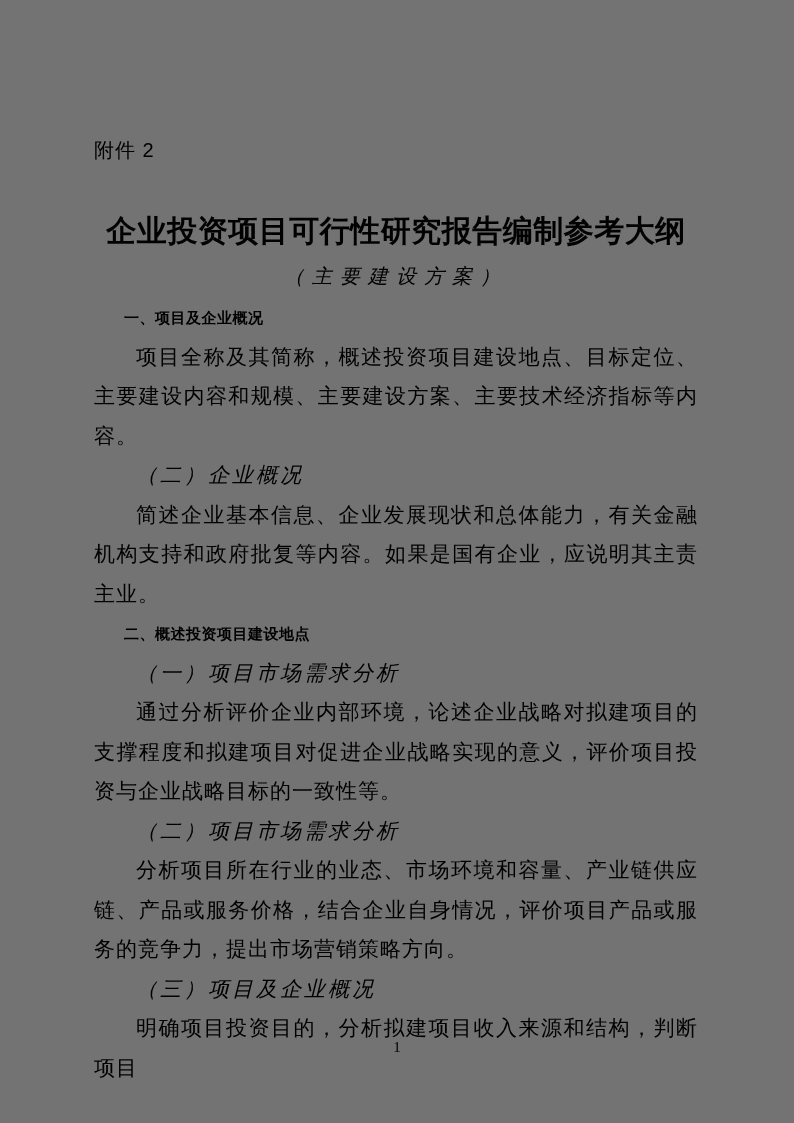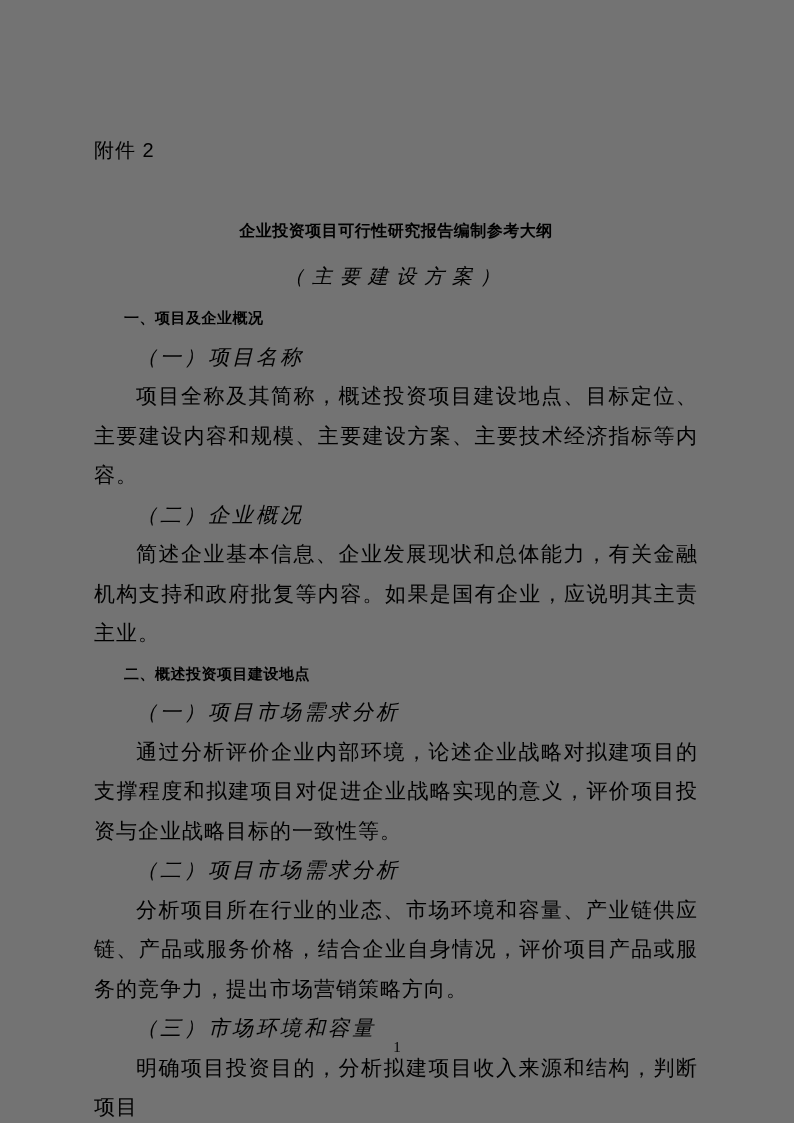--- a/index.html
+++ b/index.html
@@ -21,21 +21,21 @@
   }
   .attachment {
     font-family: "Liberation Sans", "DejaVu Sans", sans-serif;
     font-size: 20px;
     line-height: 23px;
     letter-spacing: 1px;
   }
   .title {
     margin: 52px 0 0 0;
     text-align: center;
-    font-size: 16px;
+    font-size: 30px;
     font-weight: bold;
     line-height: 34px;
     font-family: "Liberation Serif", "DejaVu Serif", serif;
     letter-spacing: 0.5px;
   }
   .subtitle {
     margin-top: 15px;
     text-align: center;
     font-size: 20px;
     line-height: 26px;
@@ -87,39 +87,38 @@
   <div class="attachment">附件 2</div>
 
   <h1 class="title">企业投资项目可行性研究报告编制参考大纲</h1>
 
   <div class="subtitle">（主要建设方案）</div>
 
   <div class="content">
 
     <h2 class="section-heading">一、项目及企业概况</h2>
 
-    <h3 class="subsection-heading">（一）项目名称</h3>
 
     <p class="para">项目全称及其简称，概述投资项目建设地点、目标定位、主要建设内容和规模、主要建设方案、主要技术经济指标等内容。</p>
 
     <h3 class="subsection-heading">（二）企业概况</h3>
 
     <p class="para">简述企业基本信息、企业发展现状和总体能力，有关金融机构支持和政府批复等内容。如果是国有企业，应说明其主责主业。</p>
 
     <h2 class="section-heading">二、概述投资项目建设地点</h2>
 
     <h3 class="subsection-heading">（一）项目市场需求分析</h3>
 
     <p class="para">通过分析评价企业内部环境，论述企业战略对拟建项目的支撑程度和拟建项目对促进企业战略实现的意义，评价项目投资与企业战略目标的一致性等。</p>
 
     <h3 class="subsection-heading">（二）项目市场需求分析</h3>
 
     <p class="para">分析项目所在行业的业态、市场环境和容量、产业链供应链、产品或服务价格，结合企业自身情况，评价项目产品或服务的竞争力，提出市场营销策略方向。</p>
 
-    <h3 class="subsection-heading">（三）市场环境和容量</h3>
+    <h3 class="subsection-heading">（三）项目及企业概况</h3>
 
     <p class="para">明确项目投资目的，分析拟建项目收入来源和结构，判断项目</p>
 
   </div>
 
   <div class="page-number">1</div>
 
 </div>
 
 </body></html>

